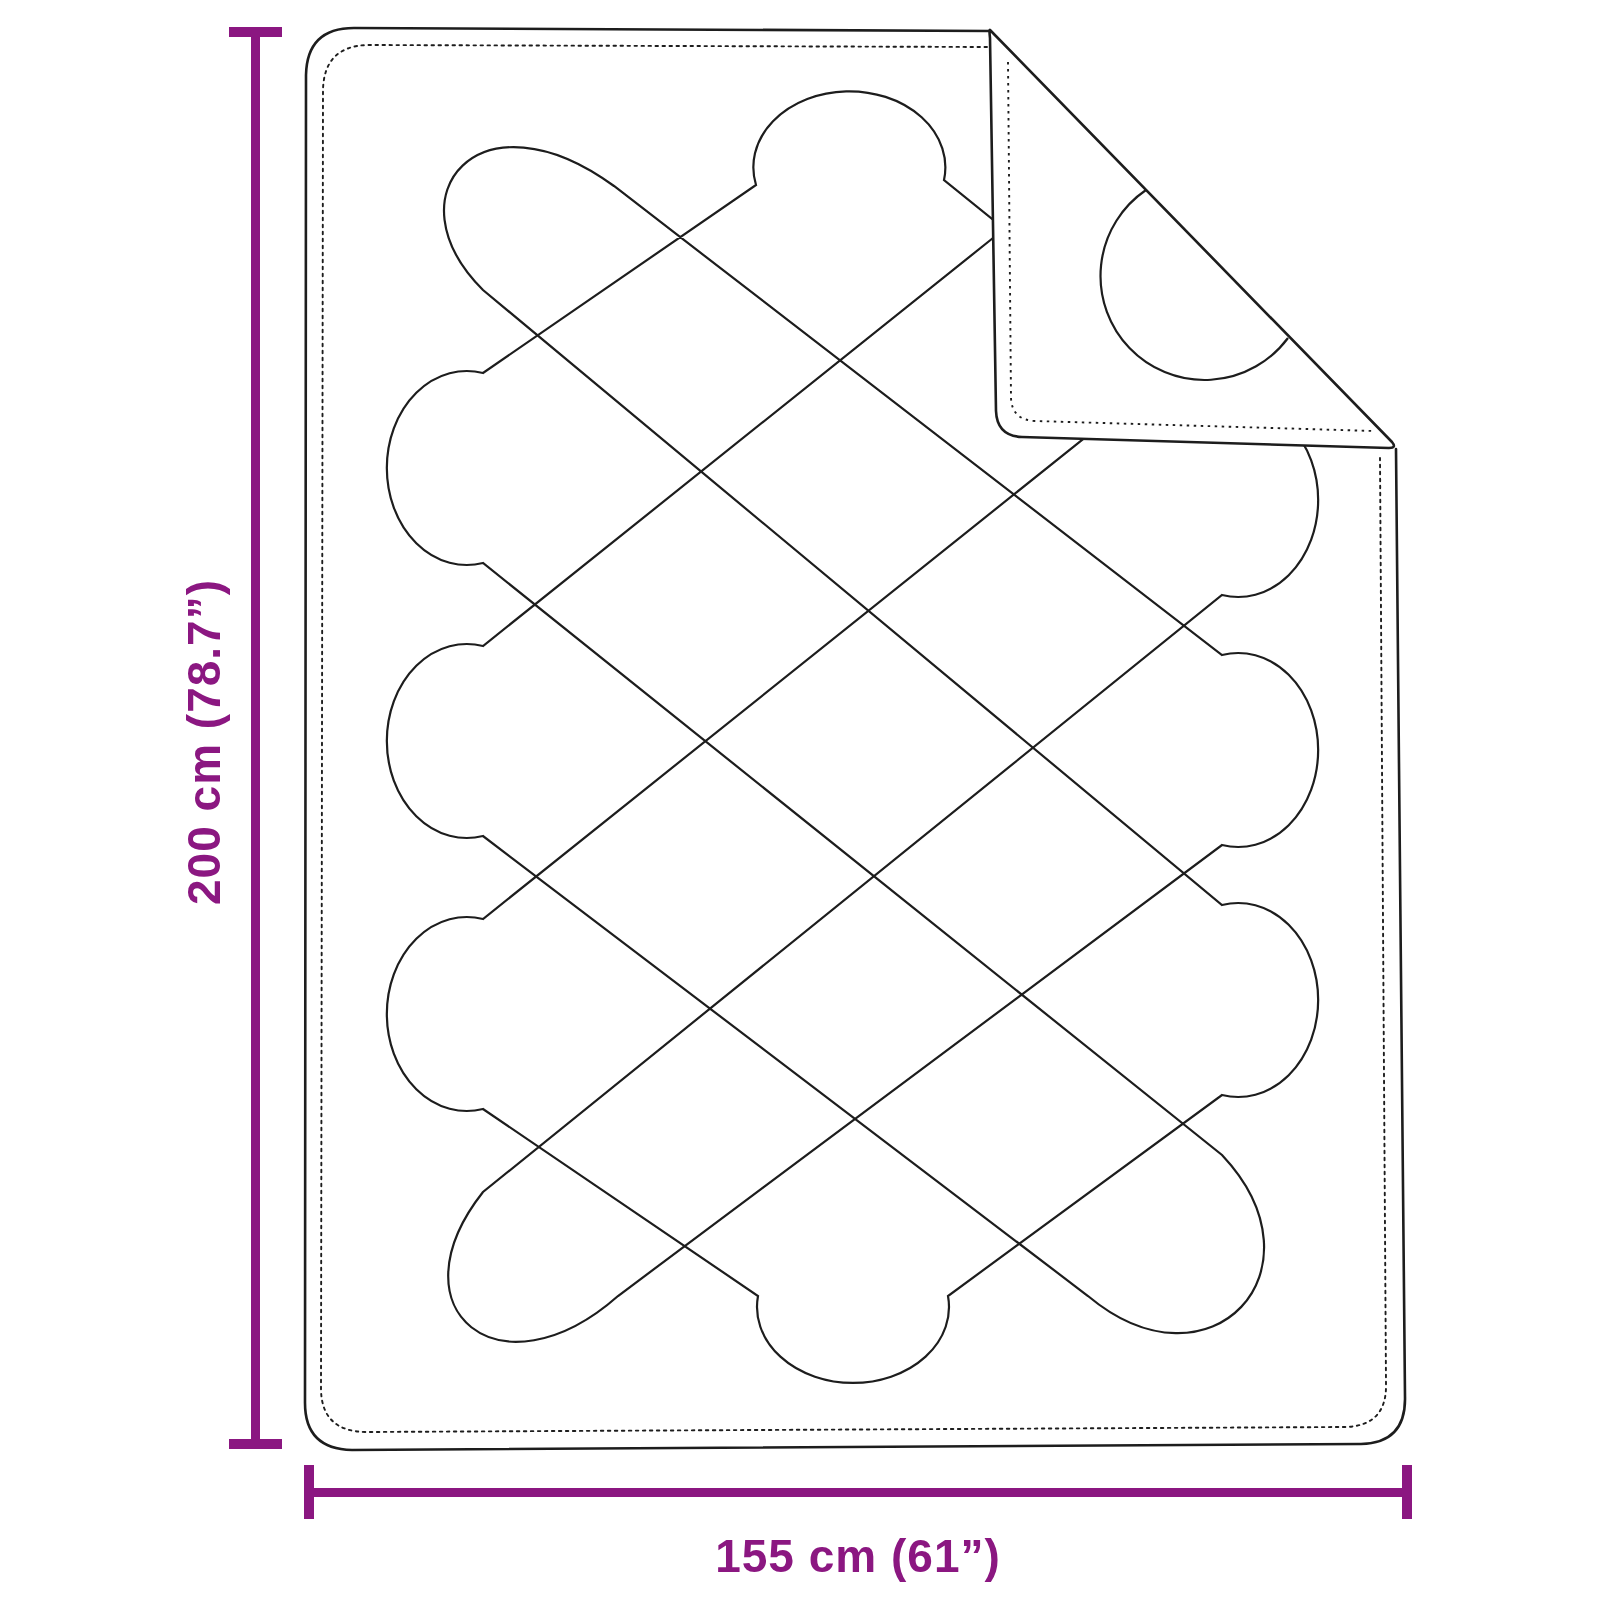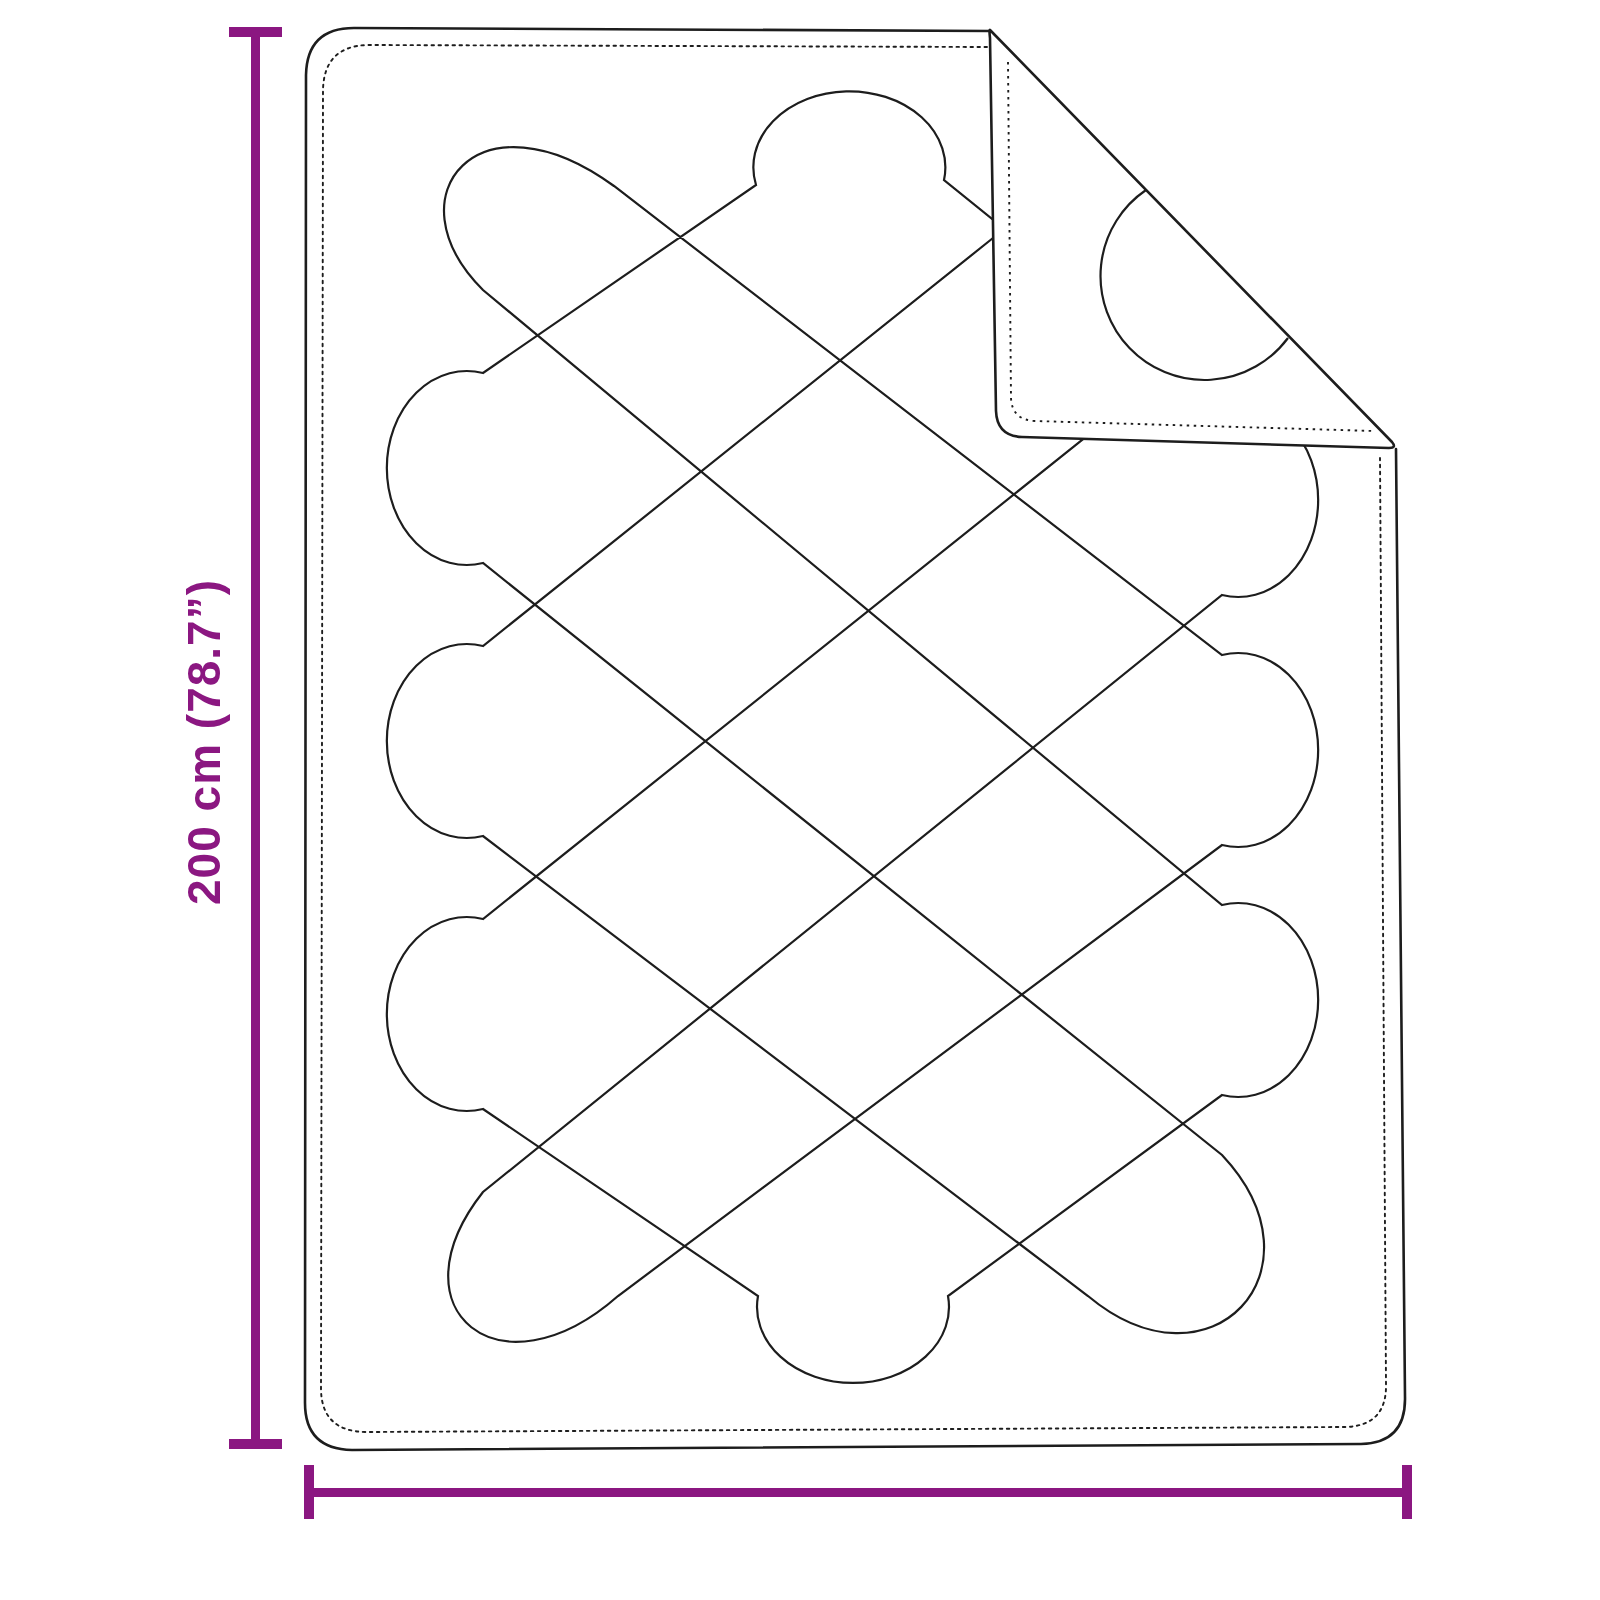--- a/index.html
+++ b/index.html
@@ -97,14 +97,15 @@
   </svg>
 
   <div class="dim" id="v-line" style="left: 251px; top: 31px; width: 9px; height: 1412px; background: rgb(139, 23, 129);"></div>
   <div class="dim" style="left: 229px; top: 27px; width: 53px; height: 10px; background: rgb(139, 23, 129);"></div>
   <div class="dim" style="left: 229px; top: 1439px; width: 53px; height: 10px; background: rgb(139, 23, 129);"></div>
   <div class="dim-label" id="v-label" style="color: rgb(139, 23, 129);">200 cm (78.7”)</div>
 
   <div class="dim" id="h-line" style="left: 307px; top: 1488px; width: 1102px; height: 9px; background: rgb(139, 23, 129);"></div>
   <div class="dim" style="left: 304px; top: 1465px; width: 10px; height: 54px; background: rgb(139, 23, 129);"></div>
   <div class="dim" style="left: 1402px; top: 1465px; width: 10px; height: 54px; background: rgb(139, 23, 129);"></div>
+  <div class="dim-label" id="h-label" style="color: rgb(139, 23, 129);">155 cm (61”)</div>
 
 </div>
 
 </body></html>

